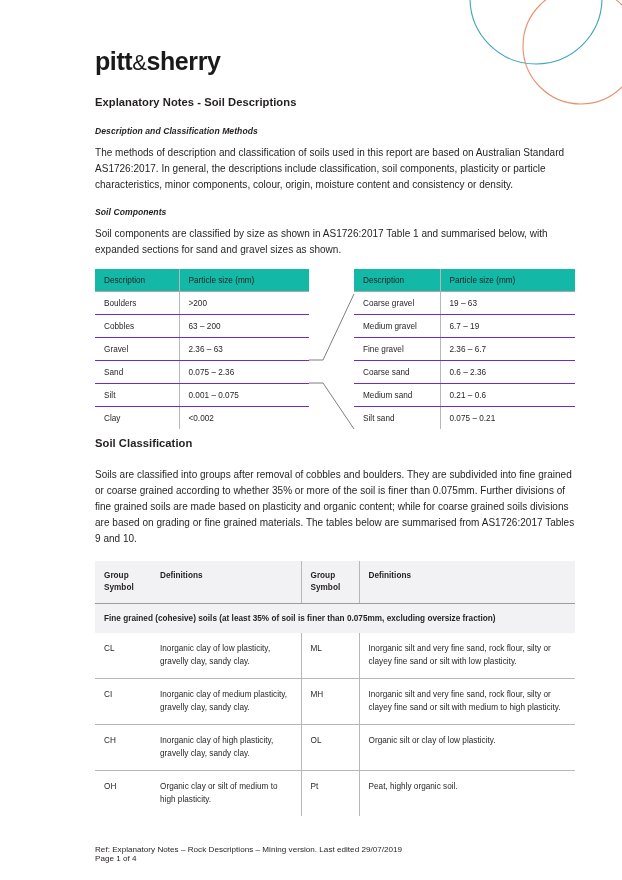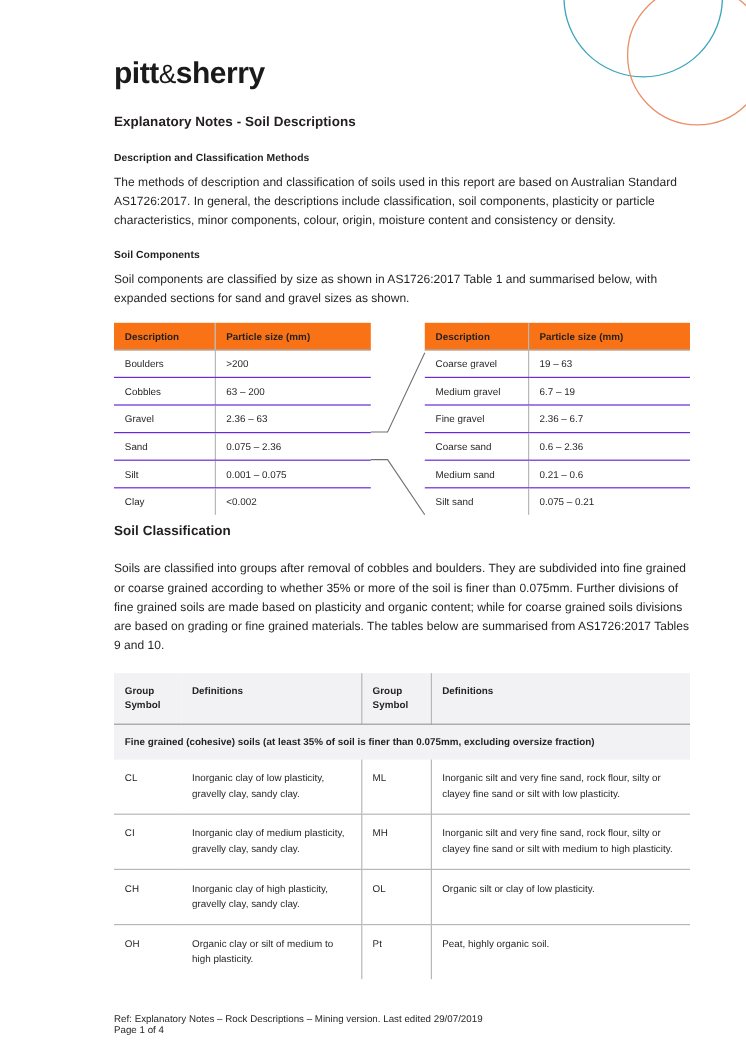--- a/index.html
+++ b/index.html
@@ -67,20 +67,21 @@
     font-weight: bold;
     margin: 0 0 18px 0;
     letter-spacing: 0.05px;
   }
 
   h2.sect {
     font-size: 8.6px;
     font-weight: bold;
     margin: 0 0 9px 0;
     letter-spacing: 0.05px;
+    font-style: italic;
   }
 
   h2.sect-big {
     font-size: 11.2px;
     font-weight: bold;
     margin: 0 0 18px 0;
     letter-spacing: 0.05px;
   }
 
   p.body {
@@ -102,22 +103,22 @@
   .sz-table {
     position: absolute;
     top: 0;
     border-collapse: collapse;
     font-size: 8.2px;
   }
   .sz-table.left  { left: 0;   width: 214px; }
   .sz-table.right { left: 259px; width: 221px; }
 
   .sz-table th {
-    background: #f97316;
-    font-weight: bold;
+    background: #14b8a6;
+    font-weight: normal;
     text-align: left;
     padding: 7px 9px 6px 9px;
     border-bottom: 1px solid #a8a8ad;
     height: 22px;
     letter-spacing: 0.02px;
   }
   .sz-table td {
     padding: 7px 9px 6px 9px;
     border-bottom: 1px solid #6d28d9;
     height: 22.4px;

